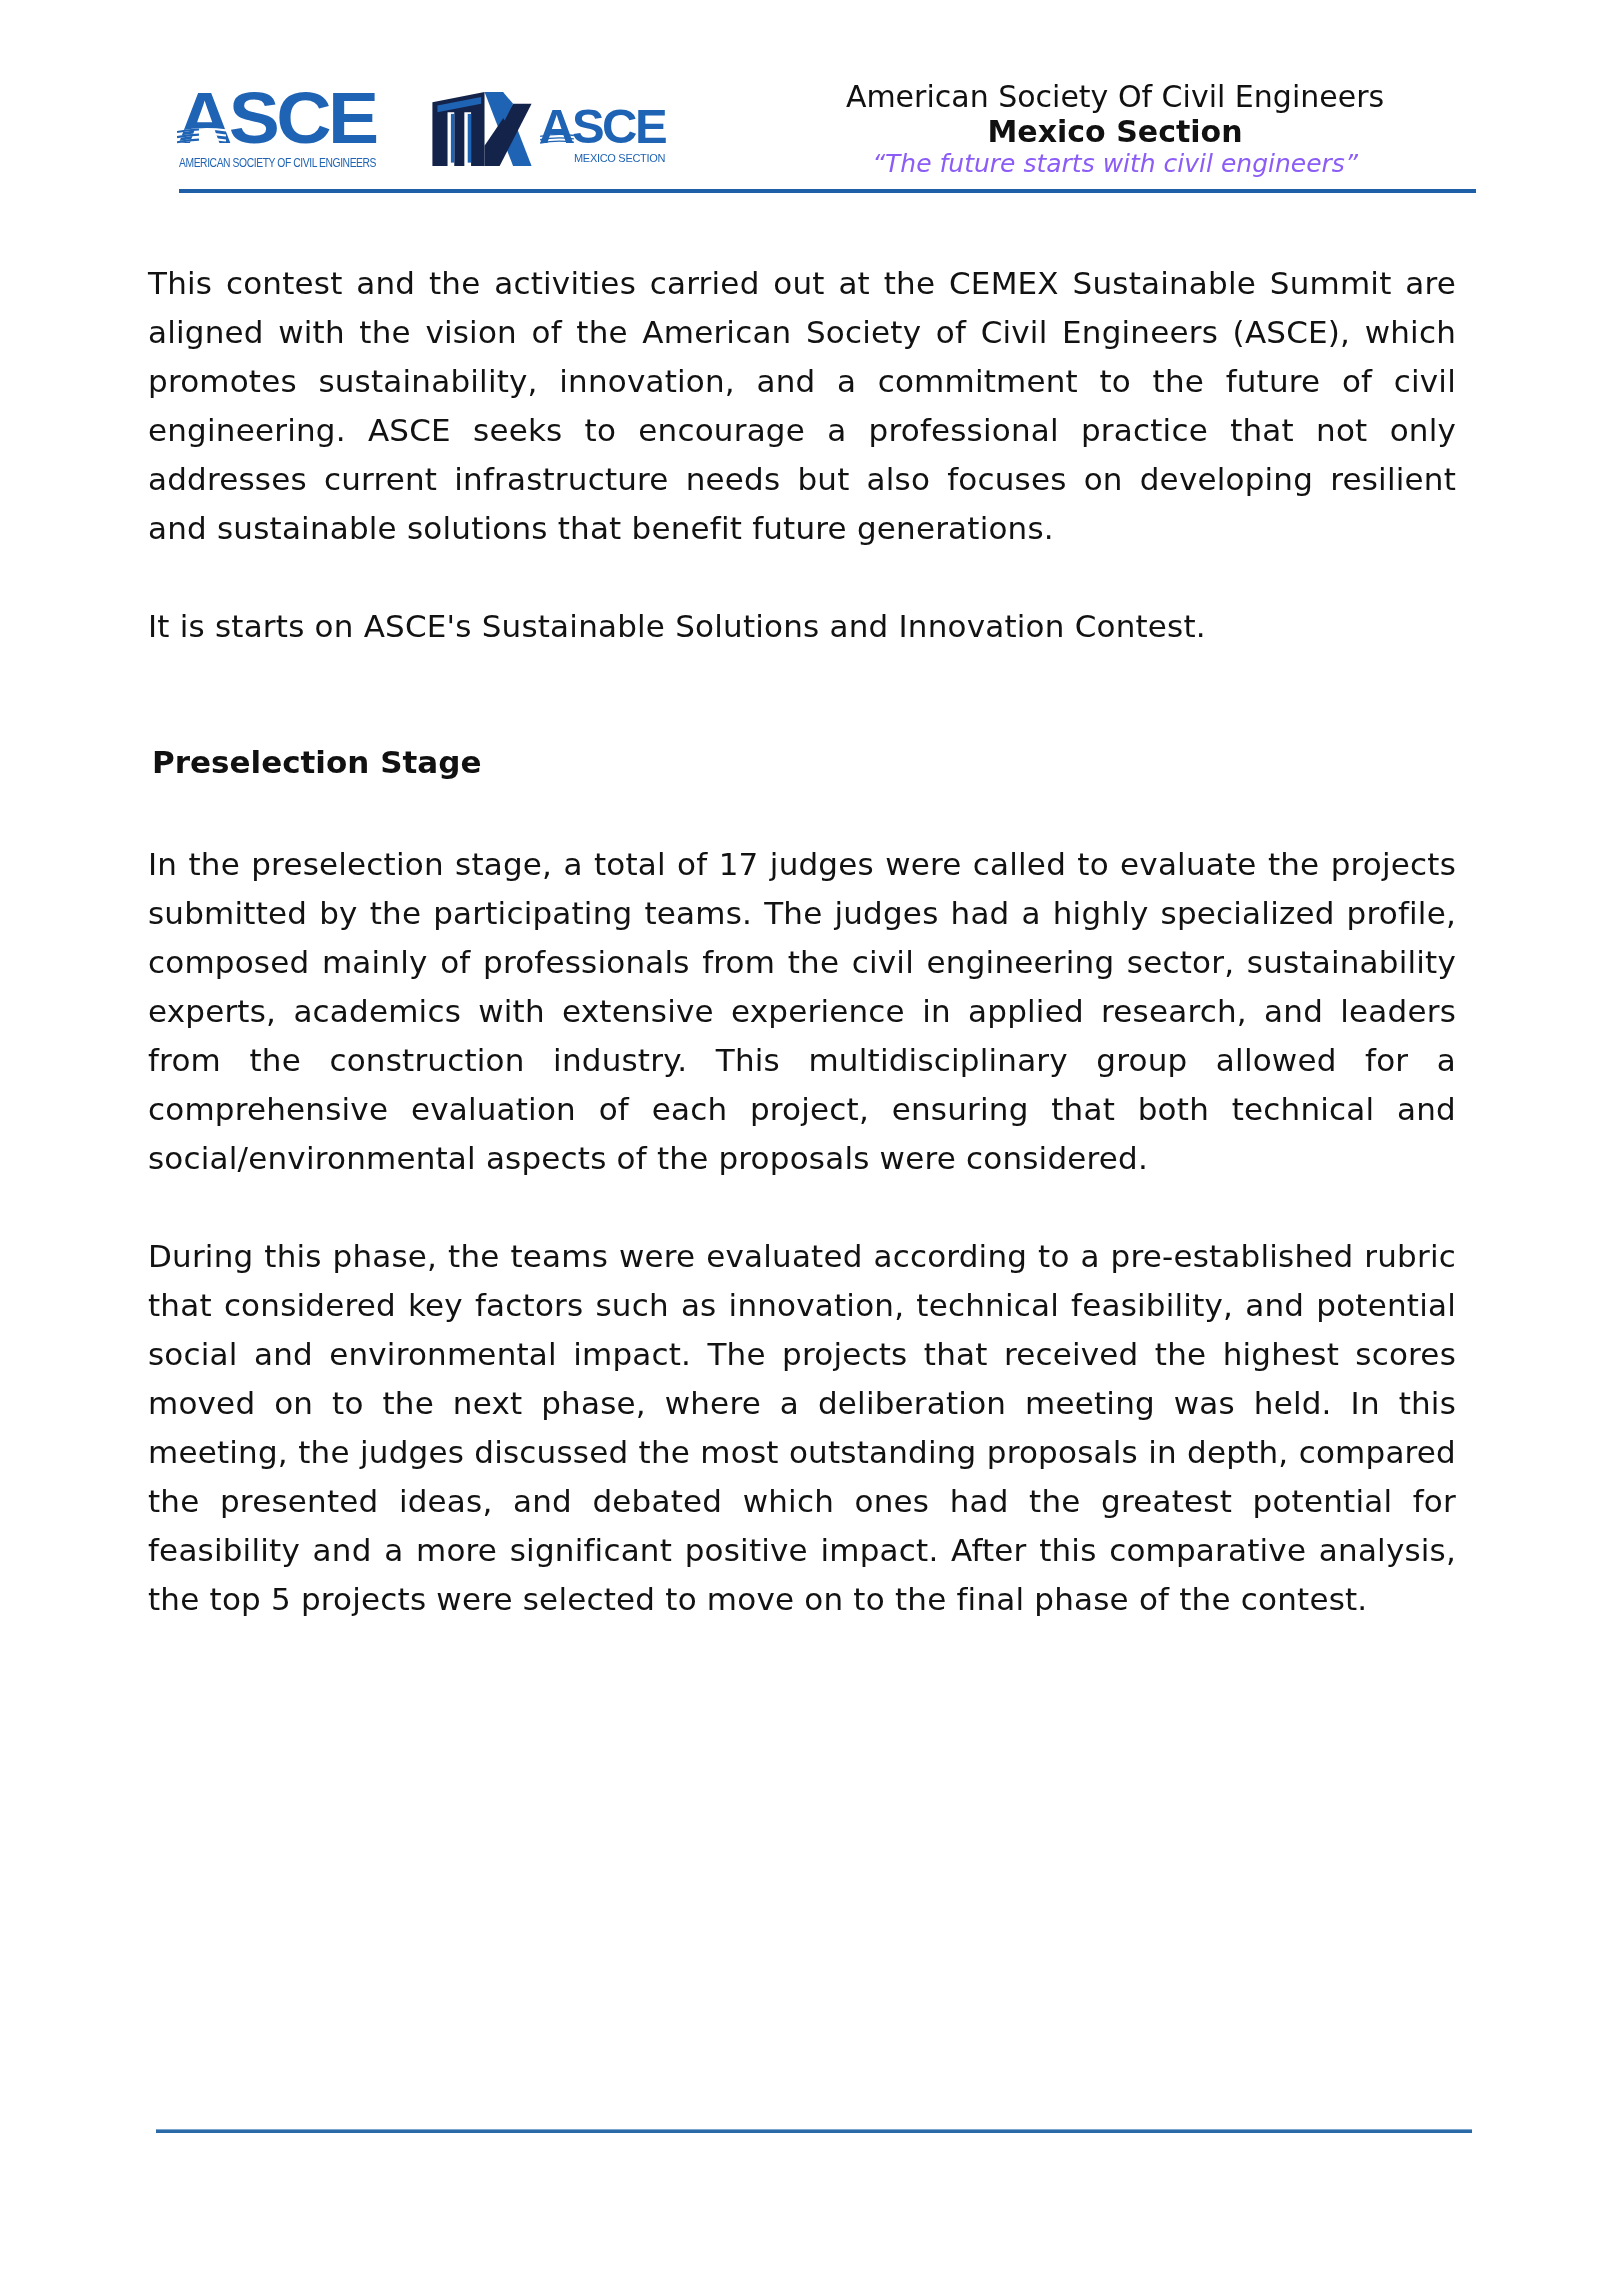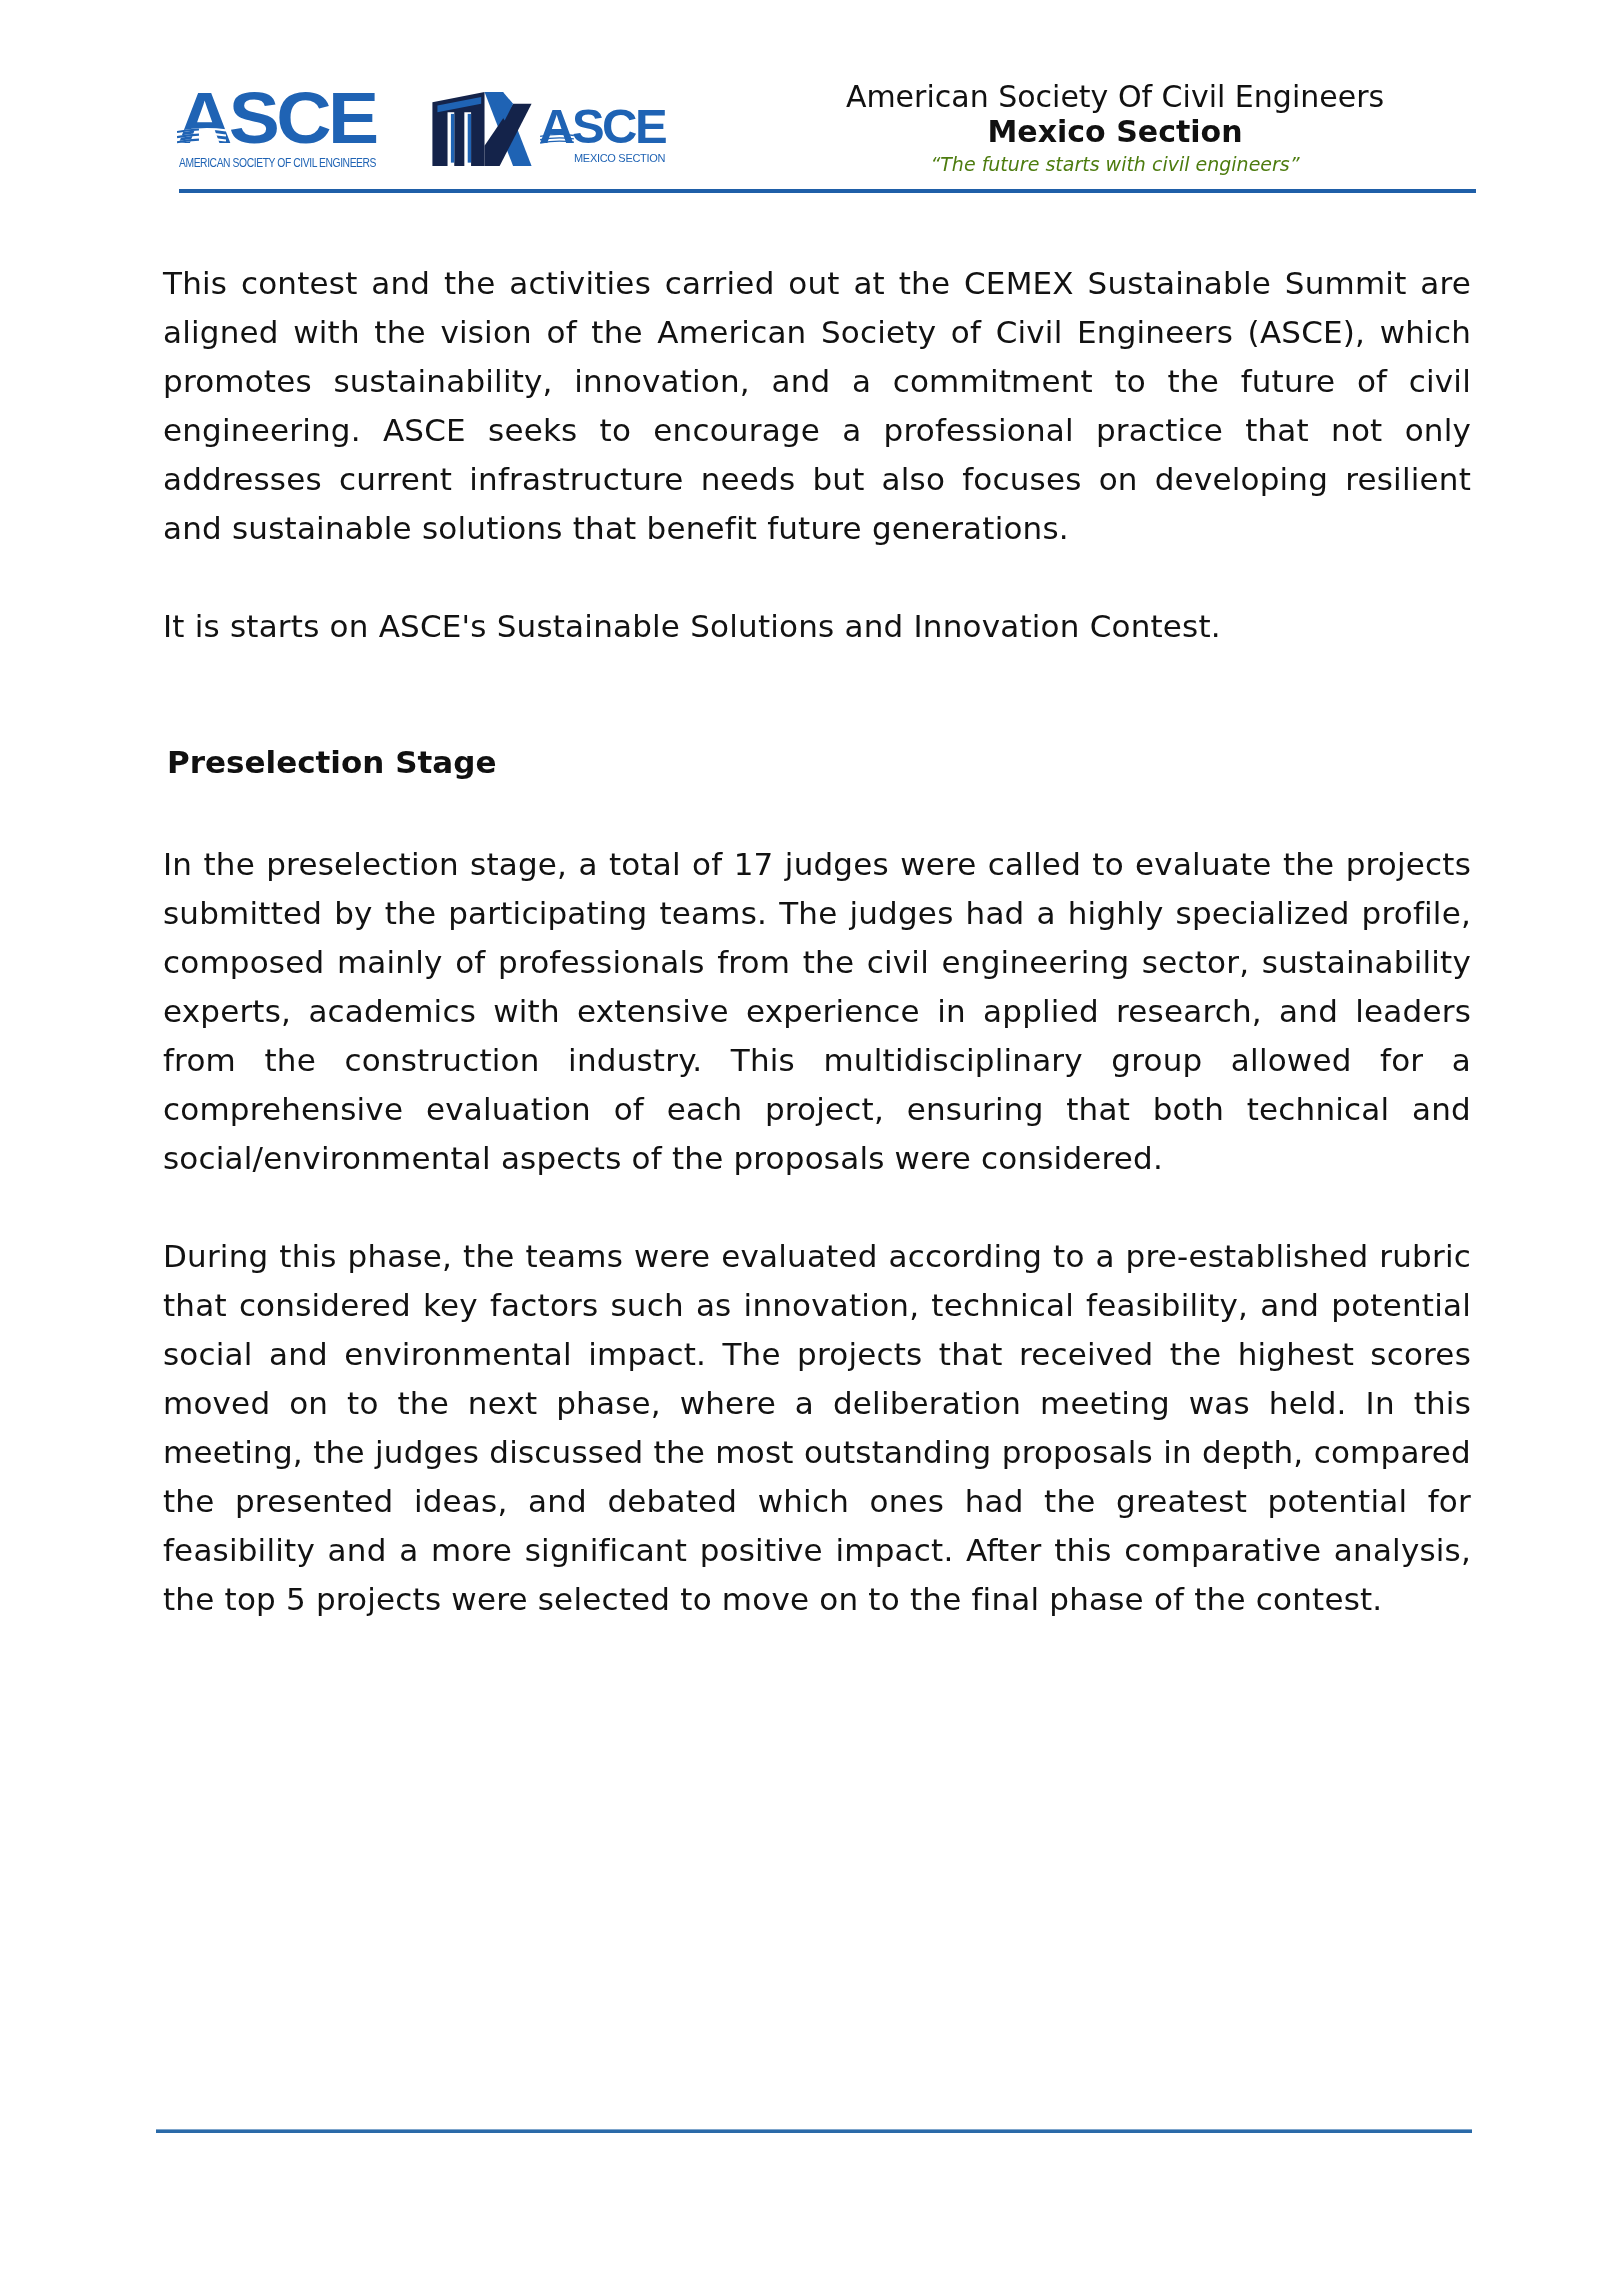--- a/index.html
+++ b/index.html
@@ -20,27 +20,27 @@
   .logo-mx svg.mx { position: absolute; left: 0; top: 0; width: 100px; height: 79px; }
   .logo-mx .word { position: absolute; left: 107px; top: 17px; font-family: "Liberation Sans", sans-serif;
        font-weight: bold; font-size: 49px; line-height: 44px; color: #1f63b4; letter-spacing: -2.5px; }
   .logo-mx .sub { position: absolute; left: 142px; top: 65px; font-family: "Liberation Sans", sans-serif;
        font-size: 11px; color: #1f63b4; letter-spacing: -0.3px; white-space: nowrap; }
   .logo-mx .swoosh { position: absolute; left: 108px; top: 46px; width: 34px; height: 13.5px; }
 
   .org-block { position: absolute; left: 761px; top: 79px; width: 676px; text-align: center; }
   .org-name { font-size: 30px; line-height: 36px; font-weight: normal; color: #111; }
   .org-section { font-size: 30px; line-height: 34px; font-weight: bold; color: #111; }
-  .org-motto { font-size: 19px; line-height: 30px; font-style: italic; color: #4d7c0f; }
+  .org-motto { font-size: 25px; line-height: 30px; font-style: italic; color: #8b5cf6; }
 
   .rule-top { position: absolute; left: 163px; top: 189px; width: 1297px; height: 4.2px; background: #1f5fa8; }
   .rule-bottom { position: absolute; left: 156px; top: 2129px; width: 1316px; height: 2.5px; background: #2a6aa8;
        border-top: 0.8px solid #7fa6cc; }
 
-  .content { position: absolute; left: 163px; top: 259px; width: 1308px; }
+  .content { position: absolute; left: 148px; top: 259px; width: 1308px; }
   .content p { margin: 0; font-size: 31px; line-height: 49px; text-align: justify;
        text-align-last: left; color: #121212; letter-spacing: 0.2px; }
   .content .gap { height: 49px; }
   .content .gap2 { height: 83px; }
   .content h2 { margin: 4px; font-size: 31px; line-height: 49px; font-weight: bold; color: #111; }
 </style>
 </head>
 <body>
 
 <div class="header">

